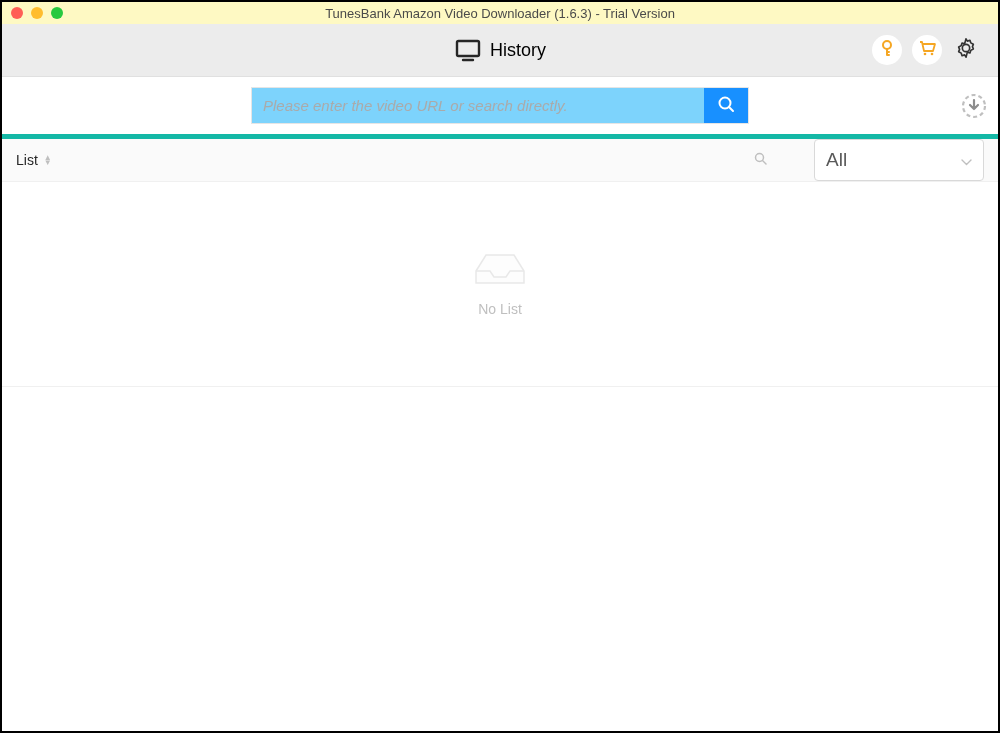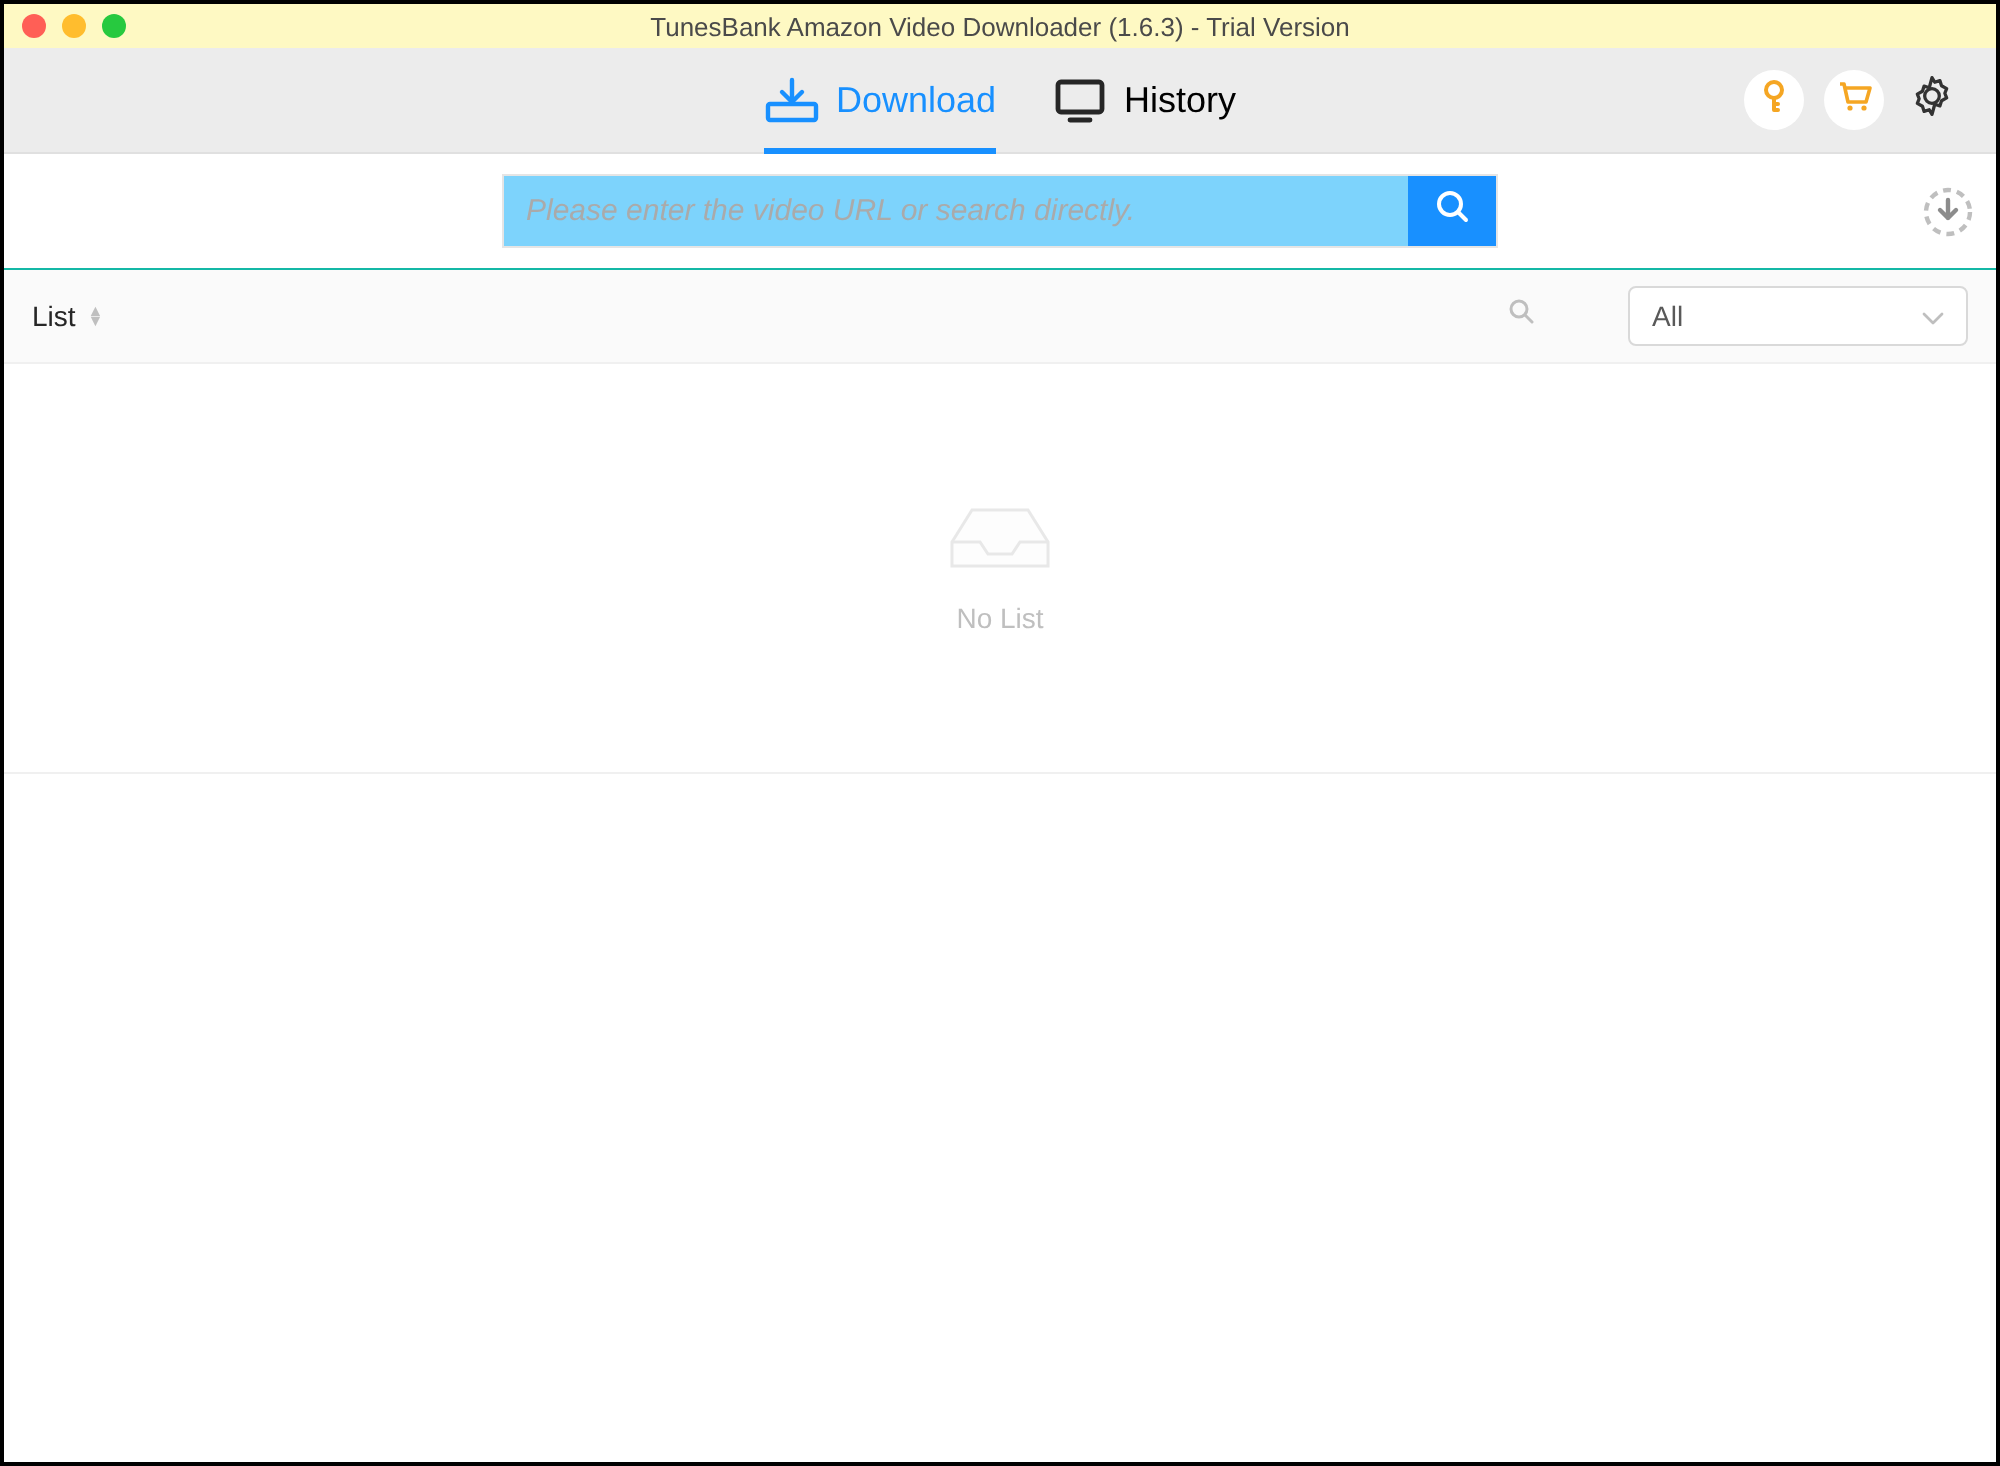--- a/index.html
+++ b/index.html
@@ -19,54 +19,45 @@
     .tab-icon { width: 28px; height: 24px; display: flex; align-items: center; justify-content: center; }
     .toolbar-right { position: absolute; right: 18px; display: flex; align-items: center; gap: 10px; }
     .circ-btn { width: 30px; height: 30px; border-radius: 50%; background: #fff; display: flex; align-items: center; justify-content: center; cursor: pointer; }
     .gear-btn { width: 28px; height: 28px; display: flex; align-items: center; justify-content: center; cursor: pointer; }
     .search-area { height: 57px; display: flex; align-items: center; justify-content: center; position: relative; background: #fff; }
     .search-group { display: flex; width: 498px; height: 37px; border: 1px solid #e5e5e5; }
     .search-input { flex: 1; border: none; outline: none; padding: 0 11px; font-size: 15px; color: #333; background: #7dd3fc; font-style: italic; }
     .search-input::placeholder { color: #aaa; }
     .search-btn { width: 44px; background: #1890ff; display: flex; align-items: center; justify-content: center; cursor: pointer; }
     .dl-status { position: absolute; right: 11px; top: 50%; transform: translateY(-50%); width: 26px; height: 26px; }
-    .list-header { height: 48px; background: #fafafa; border-top: 1px solid #14b8a6; border-bottom: 1px solid #f0f0f0; display: flex; align-items: center; padding: 0 14px; }
+    .list-header { height: 48px; background: #fafafa; border-top: 5px solid #14b8a6; border-bottom: 1px solid #f0f0f0; display: flex; align-items: center; padding: 0 14px; }
     .list-label { display: flex; align-items: center; gap: 6px; font-size: 14px; color: #262626; cursor: pointer; }
     .sort-arrows { display: flex; flex-direction: column; line-height: 5px; font-size: 8px; color: #bfbfbf; }
     .header-spacer { flex: 1; }
     .small-search { width: 14px; height: 14px; margin-right: 18px; cursor: pointer; display: flex; align-items: center; position: relative; }
     .small-search .bar { width: 2px; height: 13px; background: #333; margin-right: 2px; }
-    .filter-select { width: 170px; height: 30px; border: 1px solid #d9d9d9; border-radius: 4px; background: #fff; display: flex; align-items: center; justify-content: space-between; padding: 0 11px; font-size: 14px; color: #595959; cursor: pointer; margin-left: 30px; }
+    .filter-select { width: 170px; height: 42px; border: 1px solid #d9d9d9; border-radius: 4px; background: #fff; display: flex; align-items: center; justify-content: space-between; padding: 0 11px; font-size: 19px; color: #595959; cursor: pointer; margin-left: 30px; }
     .empty-area { height: 205px; border-bottom: 1px solid #f0f0f0; display: flex; flex-direction: column; align-items: center; justify-content: center; gap: 14px; }
     .empty-icon { width: 56px; height: 36px; opacity: 0.35; }
     .empty-text { color: #bfbfbf; font-size: 14px; }
   </style>
 </head>
 <body>
 
 <div class="titlebar">
   <div class="traffic-lights">
     <div class="tl red"></div>
     <div class="tl yellow"></div>
     <div class="tl green"></div>
   </div>
   <div class="title-text">TunesBank Amazon Video Downloader (1.6.3) - Trial Version</div>
 </div>
 
 <div class="toolbar">
   <div class="tabs">
-    <div class="tab active">
-      <span class="tab-icon">
-        <svg width="28" height="24" viewBox="0 0 28 24" fill="none">
-          <rect x="2" y="14" width="24" height="8" rx="1" stroke="#1890ff" stroke-width="2.2" fill="none"></rect>
-          <path d="M14 2 L14 13 M9 8 L14 13 L19 8" stroke="#1890ff" stroke-width="2.2" fill="none" stroke-linecap="round" stroke-linejoin="round"></path>
-        </svg>
-      </span>
-      <span>Download</span>
-    </div>
     <div class="tab">
       <span class="tab-icon">
         <svg width="28" height="24" viewBox="0 0 28 24" fill="none">
           <rect x="3" y="3" width="22" height="15" rx="1.5" stroke="#262626" stroke-width="2.4" fill="none"></rect>
           <line x1="9" y1="22" x2="19" y2="22" stroke="#262626" stroke-width="2.4" stroke-linecap="round"></line>
         </svg>
       </span>
       <span>History</span>
     </div>
   </div>

